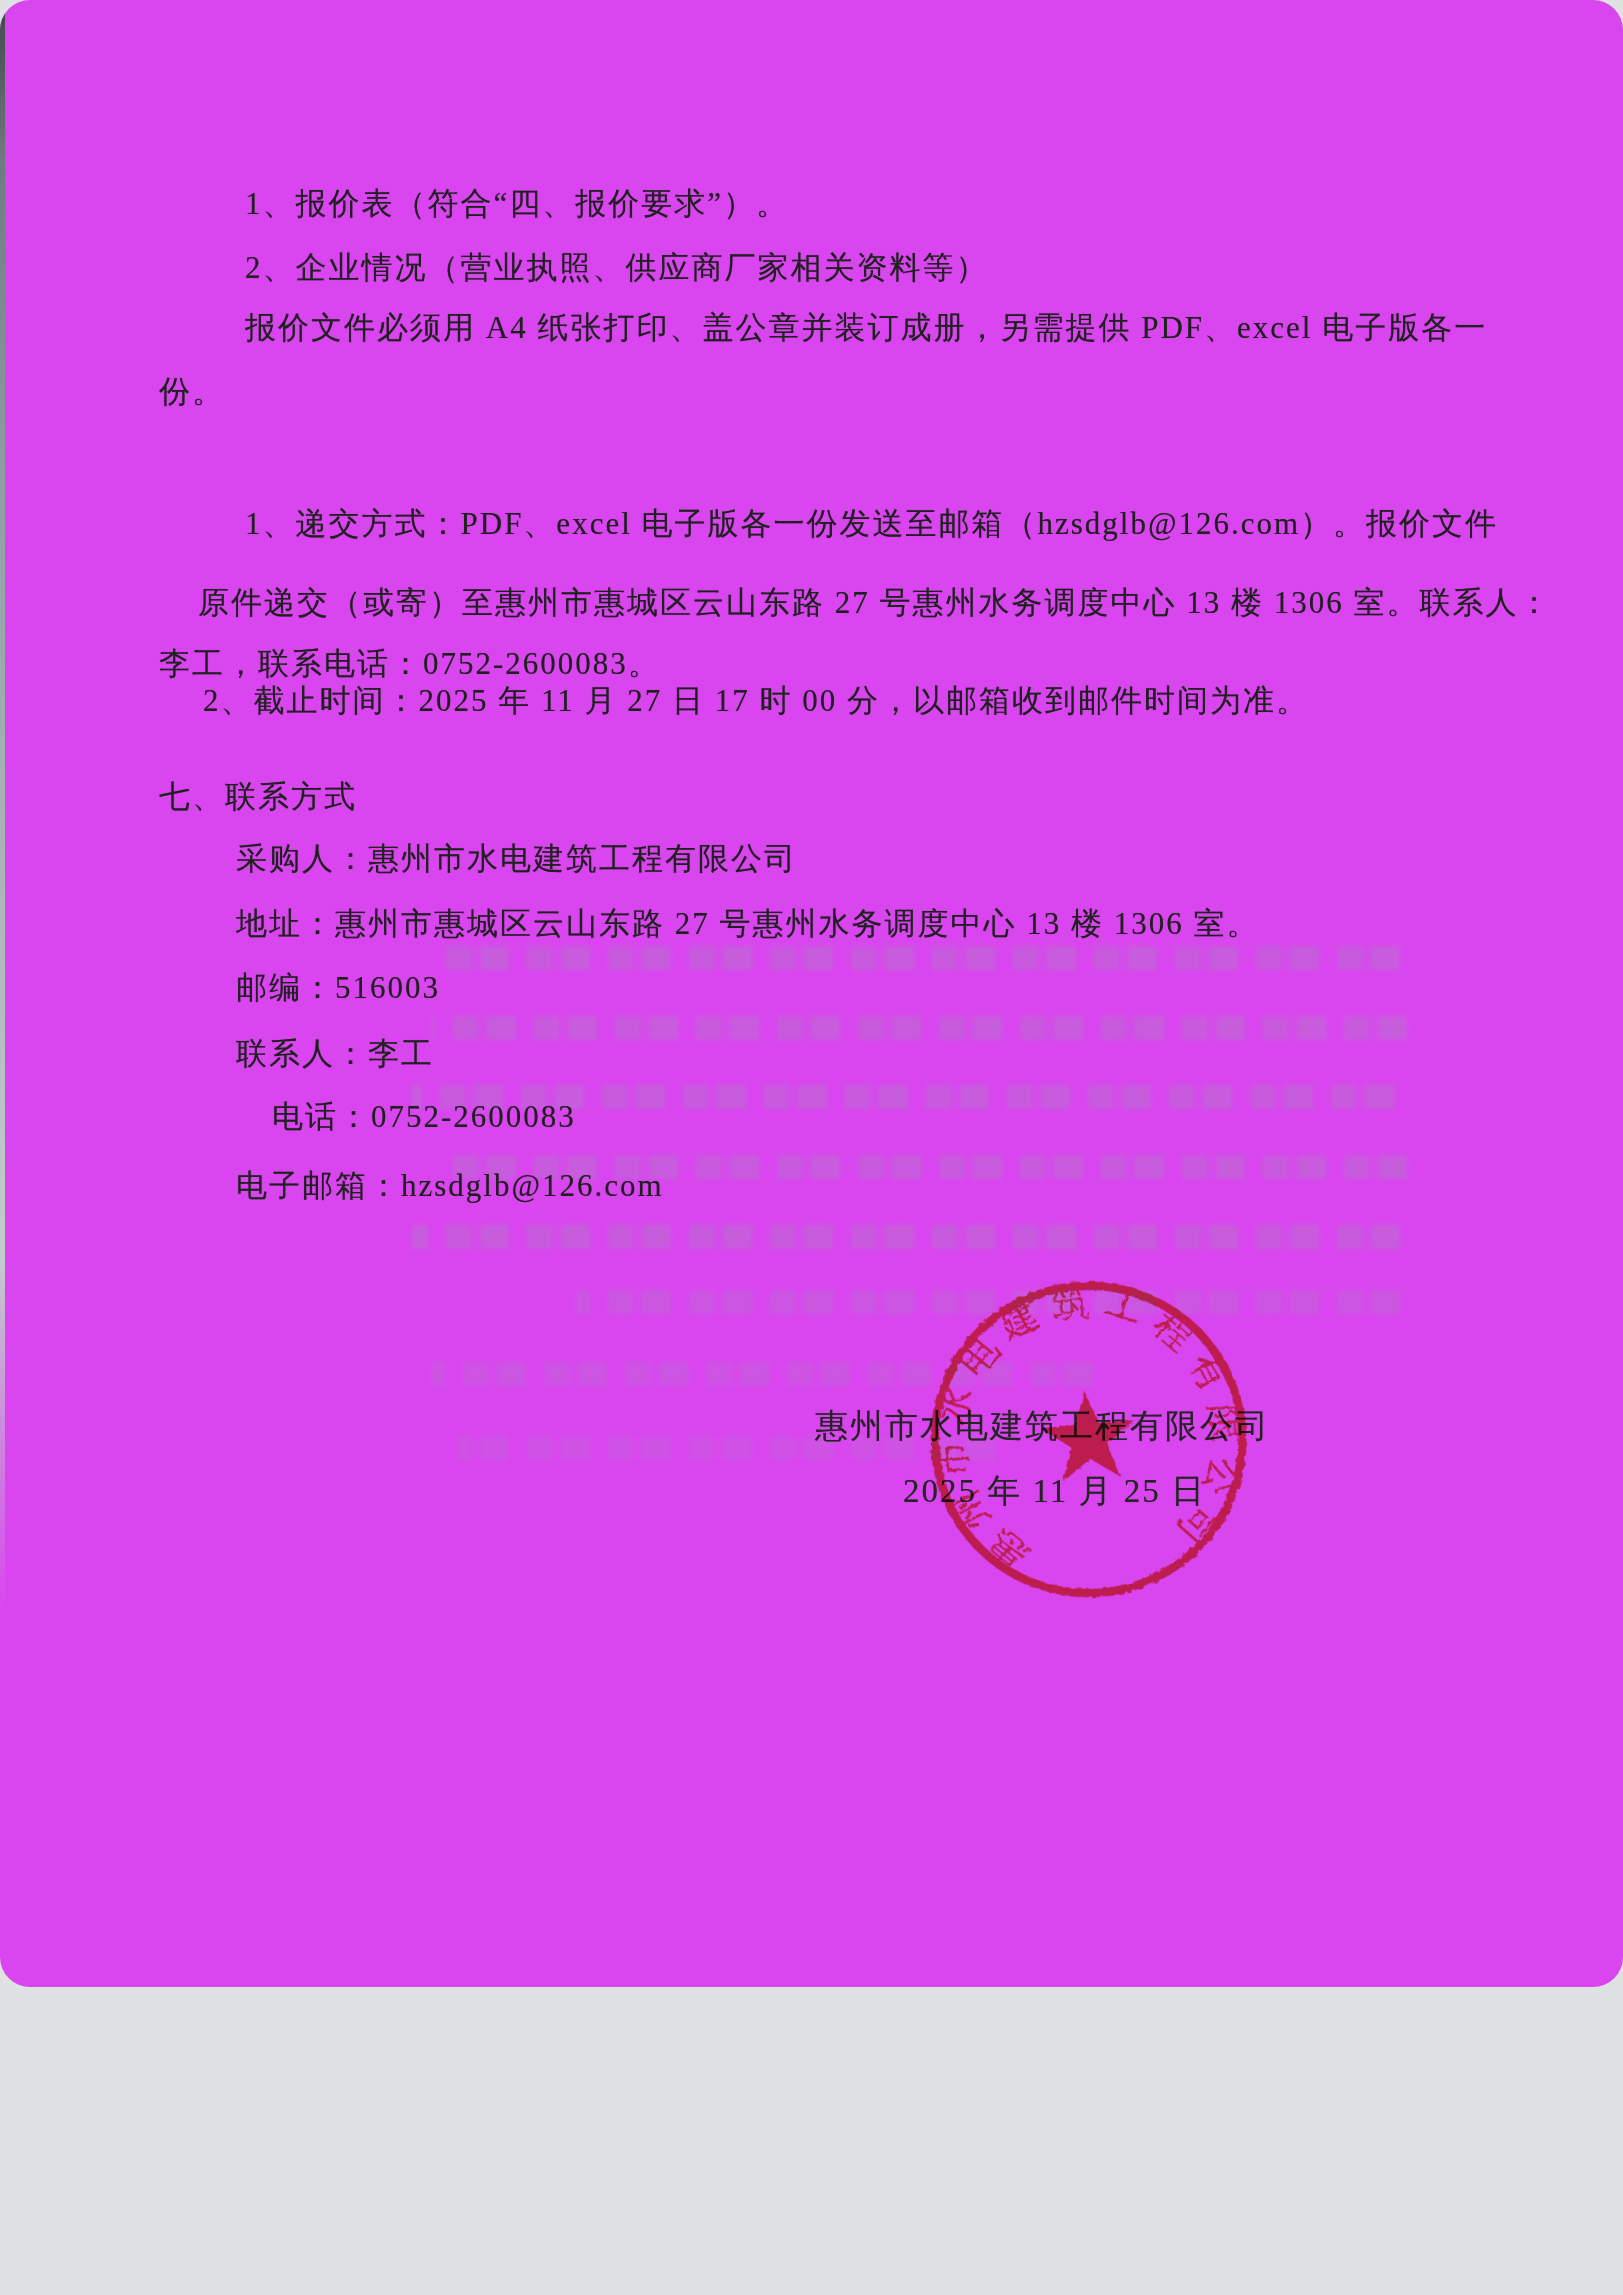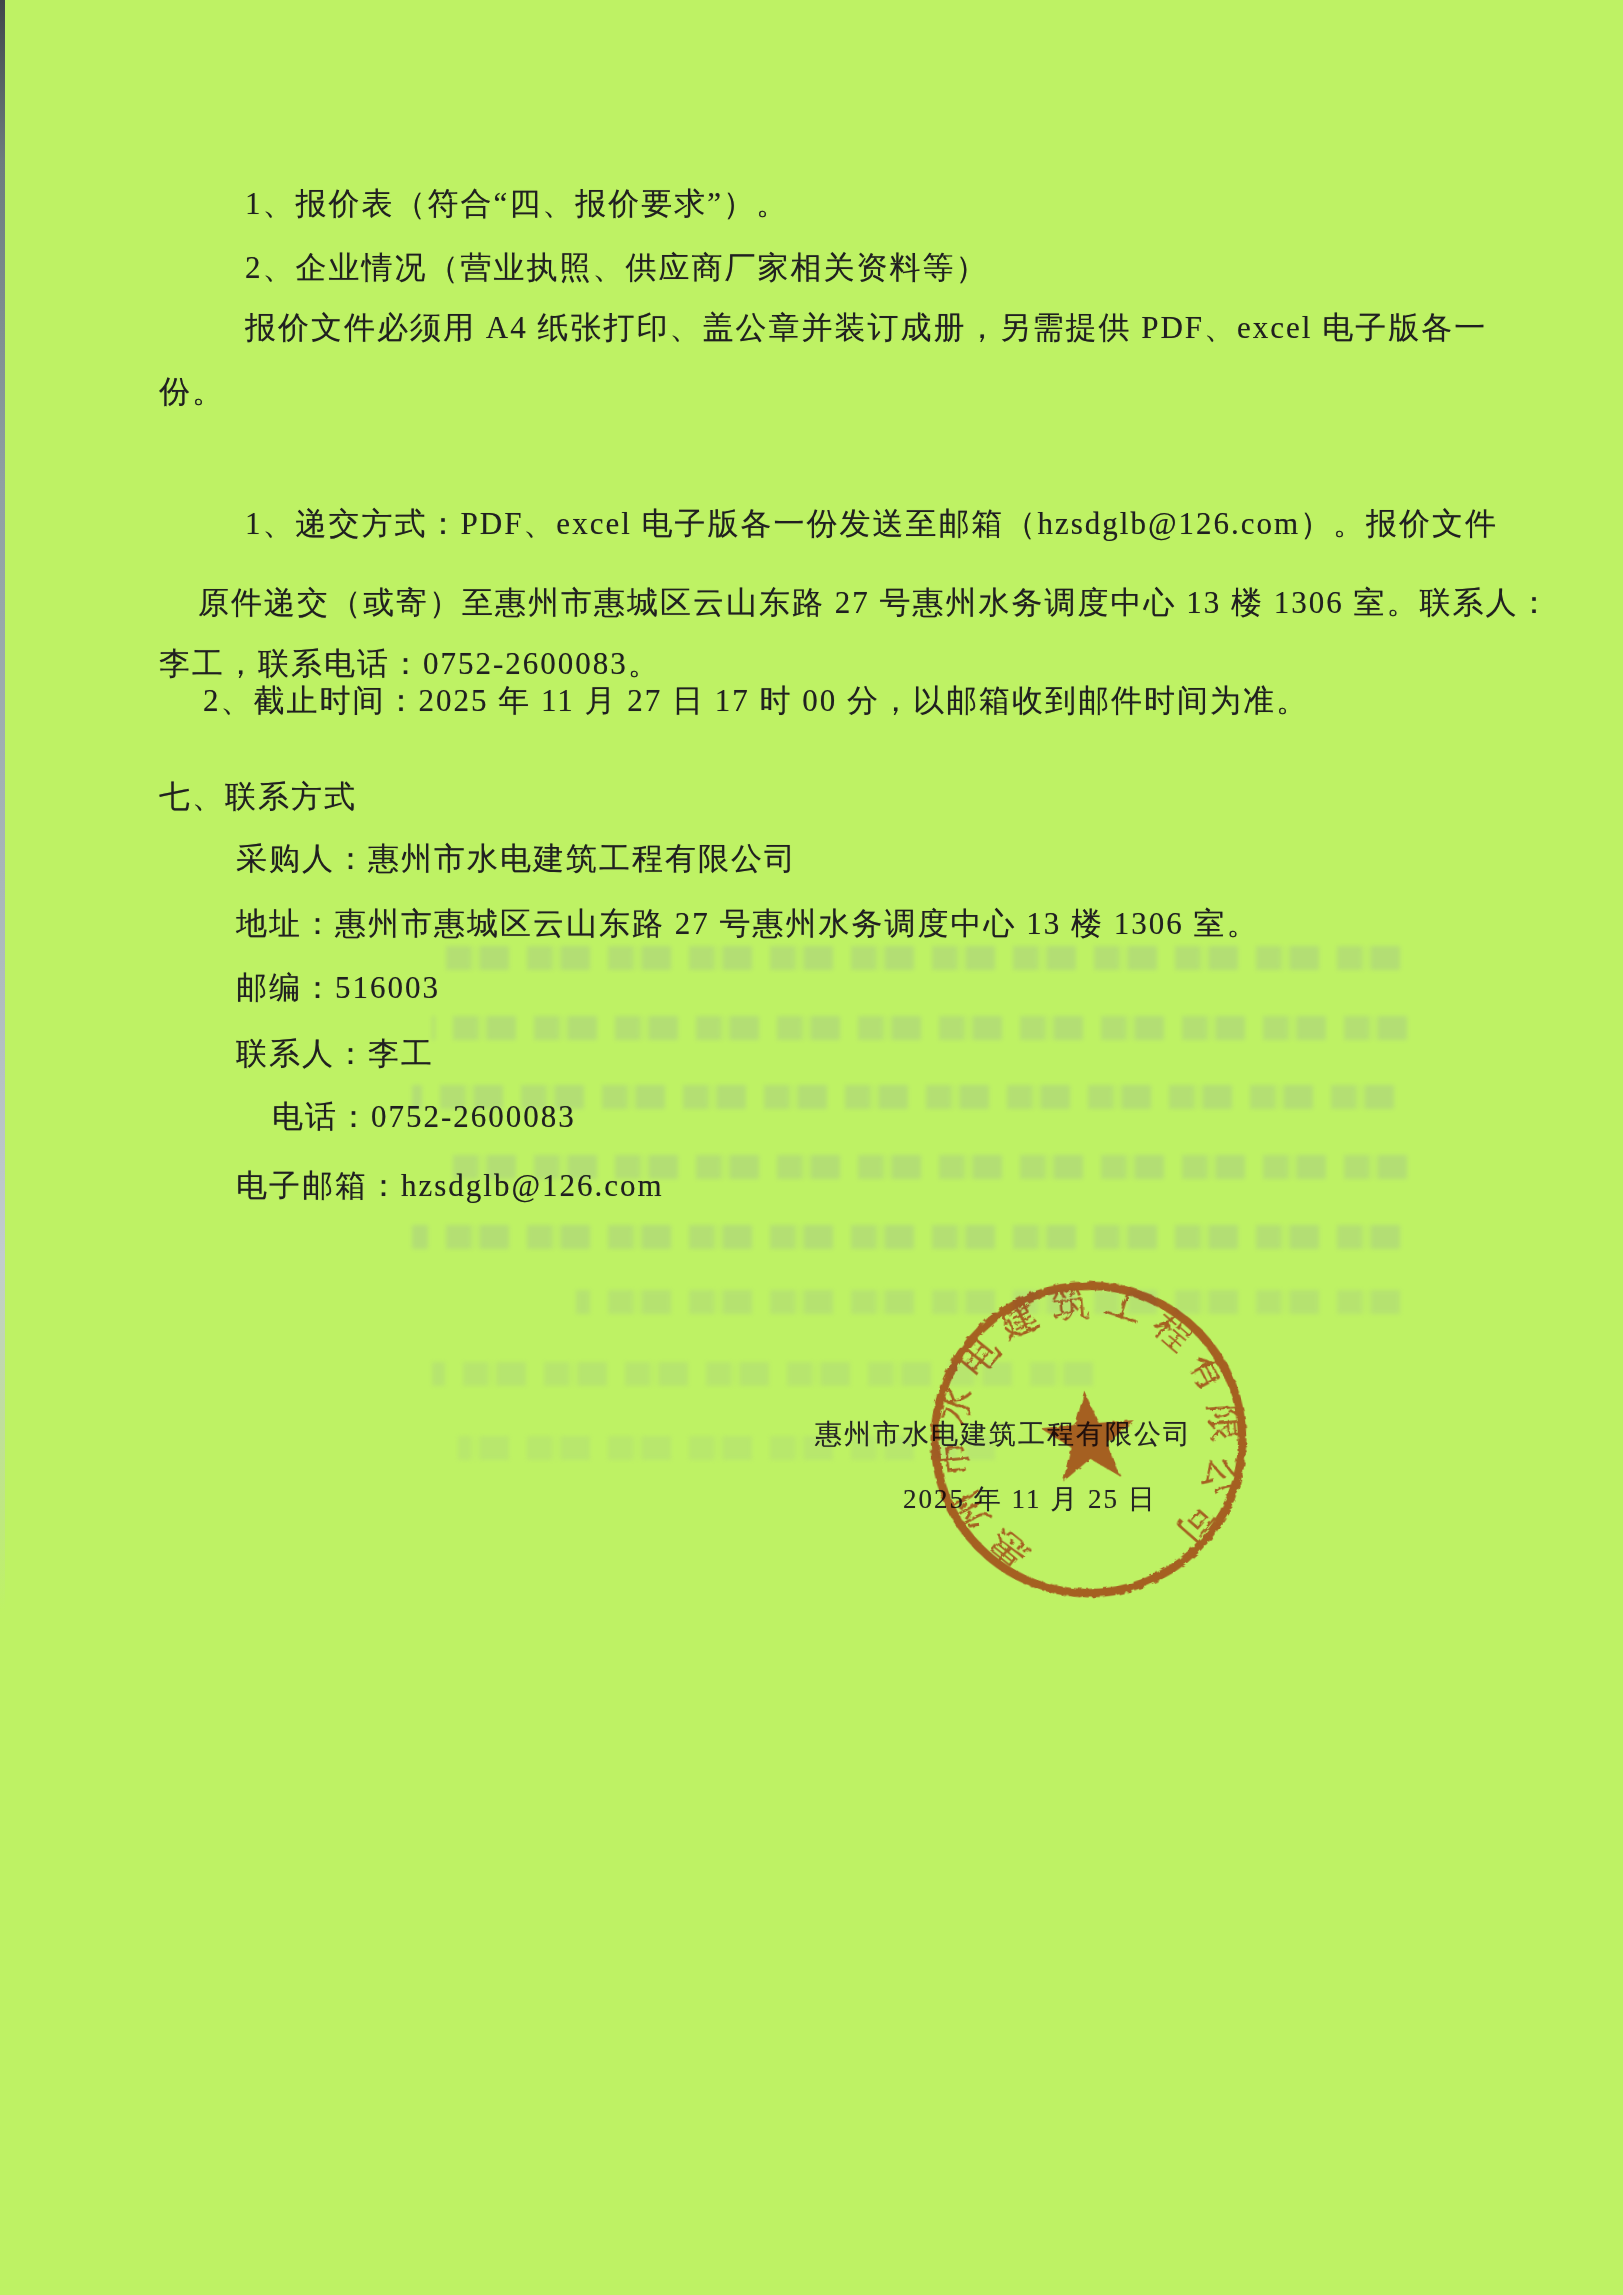--- a/index.html
+++ b/index.html
@@ -1,44 +1,44 @@
 <!DOCTYPE html>
 <html lang="zh" style="font-size:10.5px"><head>
 <meta charset="utf-8">
 <title>扫描文件</title>
 <style>
   html, body { margin: 0; padding: 0; }
   body { background: #dfe2e2; }
   .page {
     position: relative;
     width: 1623px;
-    height: 2295px;
-    background: #bef264;
+    height: 1987px;
+    background: #d946ef;
     overflow: hidden;
     font-family: "Liberation Serif", "DejaVu Serif", serif;
     color: #1f1f1f;
+    border-radius: 30px;
   }
   
   .line {
     position: absolute;
     font-size: 31px;
     line-height: 1.15;
     letter-spacing: 2px;
     white-space: nowrap;
     color: #202020;
     text-shadow: 0 0 0.7px rgba(30,30,30,.45);
   }
   .sig-line {
     position: absolute;
-    font-size: 27px;
+    font-size: 33px;
     letter-spacing: 2px;
     white-space: nowrap;
     color: #242424;
     text-shadow: 0 0 0.7px rgba(30,30,30,.45);
-    margin-top: 12px;
   }
   
   .scan-edge {
     position: absolute;
     left: 0; top: 0;
     width: 5.2px; height: 1610px;
     background: linear-gradient(180deg,
       #41474a 0%, #6d7c7e 10%, #8fa0a2 30%,
       #a9b7b8 55%, #c2cccd 78%, rgba(196,206,207,0) 100%);
   }

